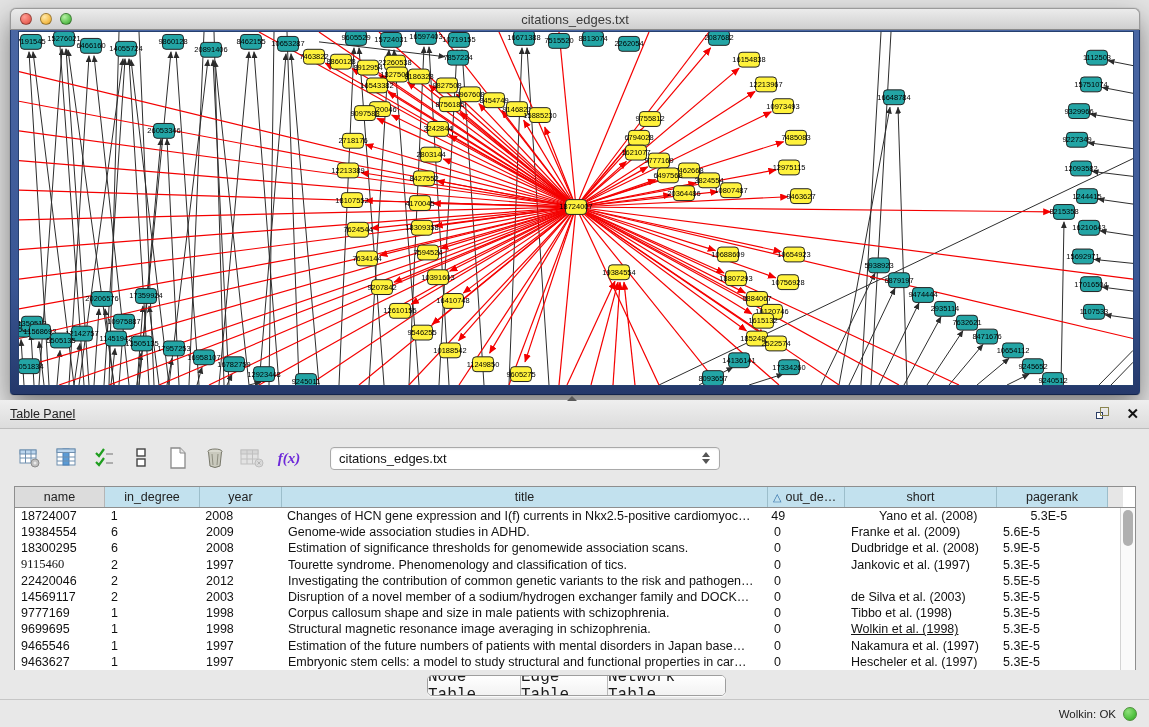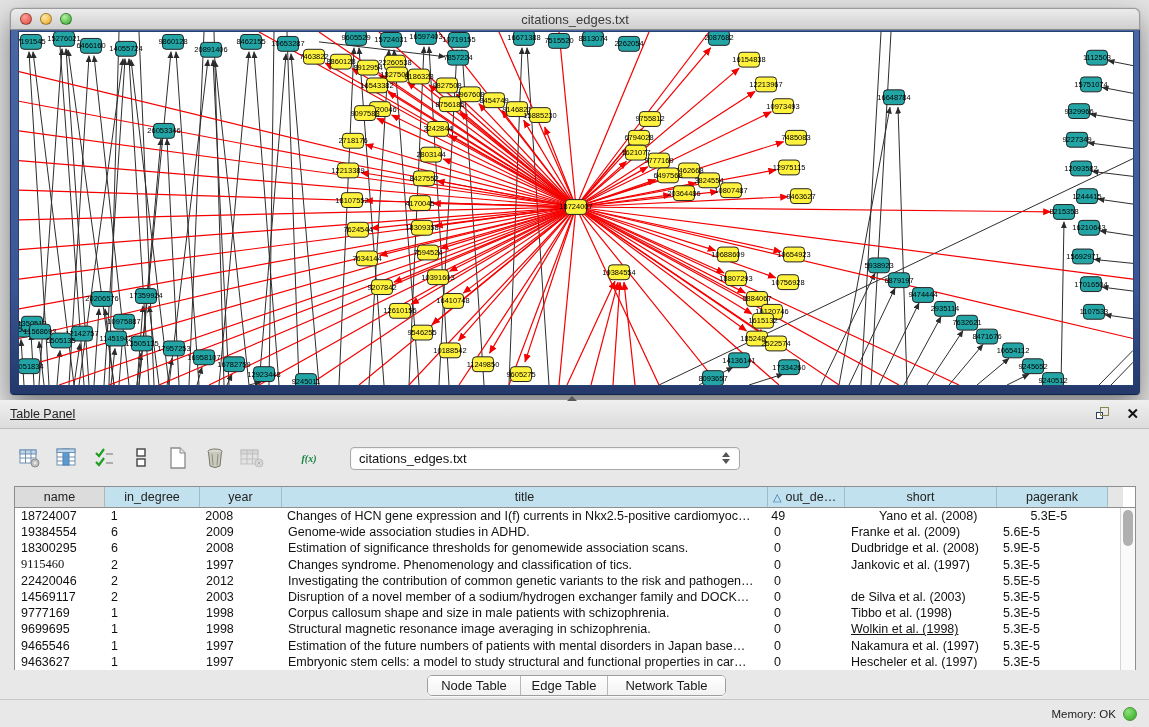--- a/index.html
+++ b/index.html
@@ -33,21 +33,21 @@
   .splitter-nub { position:absolute; left:567px; top:-4px; width:0; height:0;
     border-left:5px solid transparent; border-right:5px solid transparent; border-bottom:5px solid #5a5a5a; }
   .panel-titlebar .spacer { flex:1; }
   .float-icon { width:16px; height:14px; position:relative; margin-right:14px; cursor:default; }
   .float-icon .sq1 { position:absolute; left:0; top:5px; width:7px; height:7px; border:1.5px solid #2c3e66; background:#fff; }
   .float-icon .sq2 { position:absolute; left:4px; top:0; width:9px; height:9px; border:1.5px solid #8a854f; background:transparent; }
   .close-x { font-size:15px; font-weight:bold; color:#111; line-height:14px; }
 
   .toolbar { display:flex; align-items:center; gap:9px; padding:12px 0 0 16px; height:46px; }
   .tool-btn { width:28px; height:26px; display:flex; align-items:center; justify-content:center; }
-  .fx { font-family:"Liberation Serif",serif; font-style:italic; font-weight:bold; font-size:10px; color:#15803d; padding:0 4px;margin-left:20px; }
+  .fx { font-family:"Liberation Serif",serif; font-style:italic; font-weight:bold; font-size:15px; color:#6d28d9; padding:0 4px; }
   .combo { margin-left:18px; width:390px; height:23px; background:#fff; border:1px solid #a9a9a9; border-radius:4px;
     display:flex; align-items:center; padding:0 8px; font-size:13px; color:#111; position:relative;
     box-shadow:inset 0 1px 2px rgba(0,0,0,.08); }
   .combo .arrows { position:absolute; right:9px; top:4px; display:flex; flex-direction:column; gap:2px; }
   .combo .arrows i { width:0; height:0; border-left:4px solid transparent; border-right:4px solid transparent; display:block; }
   .combo .arrows i.up { border-bottom:5px solid #555; }
   .combo .arrows i.dn { border-top:5px solid #555; }
 
   .tablewrap { position:absolute; left:14px; top:86px; width:1122px; height:184px; background:#fff; border:1px solid #8e8e8e; }
   .thead { display:flex; height:21px; border-bottom:1px solid #8e8e8e; }
@@ -59,22 +59,22 @@
   .th.corner { background:#e6e6e6; border-right:none; }
   .tbody { position:relative; }
   .tr { display:flex; height:16.2px; background:#fff; }
   .td { font-size:12.5px; color:#111; padding-left:6px; overflow:hidden; white-space:nowrap; display:flex; align-items:center; }
   .vscroll { position:absolute; right:0; top:21px; width:15px; height:162px; background:#fafafa; border-left:1px solid #d4d4d4; }
   .vthumb { position:absolute; left:2px; top:2px; width:10px; height:36px; background:#b0b0b0; border-radius:6px; }
 
   .tabs { position:absolute; left:427px; top:275px; height:21px; display:flex;
     border:1px solid #9e9e9e; border-radius:5px; overflow:hidden; background:#fcfcfc;
     box-shadow:0 1px 1px rgba(255,255,255,.8); }
-  .tab { font-size:13px; color:#1a1a1a; display:flex; align-items:center; justify-content:center;
-    border-right:1px solid #b8b8b8; background:linear-gradient(#ffffff,#f2f2f2); }
+  .tab { font-size:16px; color:#1a1a1a; display:flex; align-items:center; justify-content:center;
+    border-right:1px solid #b8b8b8; background:linear-gradient(#ffffff,#f2f2f2);font-family:Liberation Mono, monospace; }
   .tab:last-child { border-right:none; }
 
   .statusbar { position:absolute; left:0; bottom:0; width:1149px; height:28px; border-top:1px solid #c6c6c6;
     background:#e8e8e8; display:flex; align-items:center; justify-content:flex-end; padding-right:12px; gap:7px; }
   .statusbar .mem { font-size:11.5px; color:#222; }
   .memdot { width:14px; height:14px; border-radius:50%; border:1px solid #4e8f3c;
     background:radial-gradient(circle at 35% 30%, #8fe07a,#4cbf3c 65%,#37962a); }
 </style>
 </head>
 <body>
@@ -903,21 +903,21 @@
           <div class="td" style="width: 82px;">2008</div>
           <div class="td" style="width: 486px;">Estimation of significance thresholds for genomewide association scans.</div>
           <div class="td" style="width: 77px;">0</div>
           <div class="td" style="width: 152px;">Dudbridge et al. (2008)</div>
           <div class="td" style="width: 111px;">5.9E-5</div>
         </div>
         <div class="tr">
           <div class="td" style="width: 90px; font-family: Liberation Serif, serif;">9115460</div>
           <div class="td" style="width: 95px;">2</div>
           <div class="td" style="width: 82px;">1997</div>
-          <div class="td" style="width: 486px;">Changes syndrome. Phenomenology and classification of tics.</div>
+          <div class="td" style="width: 486px;">Tourette syndrome. Phenomenology and classification of tics.</div>
           <div class="td" style="width: 77px;">0</div>
           <div class="td" style="width: 152px;">Jankovic et al. (1997)</div>
           <div class="td" style="width: 111px;">5.3E-5</div>
         </div>
         <div class="tr">
           <div class="td" style="width: 90px;">22420046</div>
           <div class="td" style="width: 95px;">2</div>
           <div class="td" style="width: 82px;">2012</div>
           <div class="td" style="width: 486px;">Investigating the contribution of common genetic variants to the risk and pathogen…</div>
           <div class="td" style="width: 77px;">0</div>
@@ -976,15 +976,15 @@
   </div>
 
   <div class="tabs" id="tabs">
       <div class="tab" style="width: 93px;">Node Table</div>
       <div class="tab" style="width: 87px;">Edge Table</div>
       <div class="tab" style="width: 117px;">Network Table</div>
     </div>
 </div>
 
 <div class="statusbar">
-  <span class="mem">Memory: OK</span>
+  <span class="mem">Wolkin: OK</span>
   <span class="memdot"></span>
 </div>
 
 </body></html>

